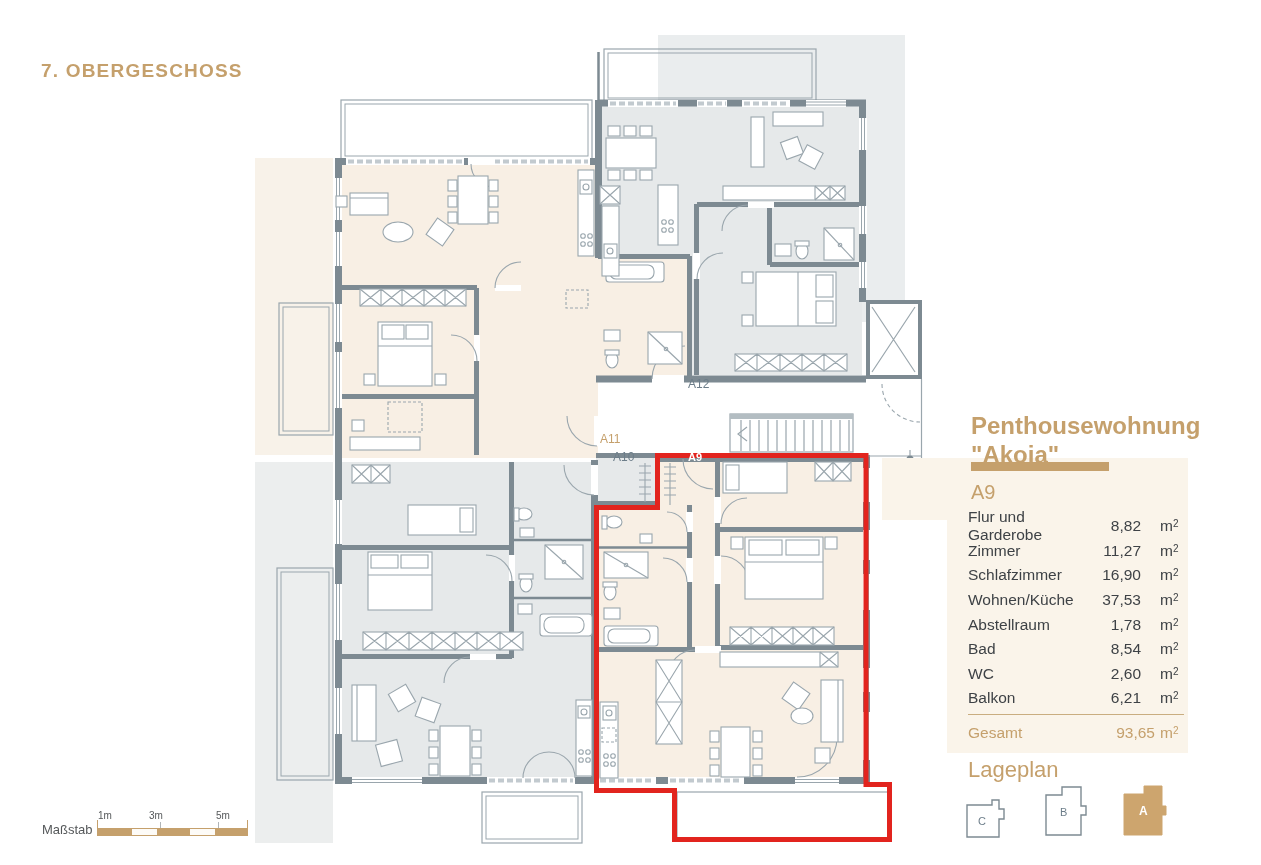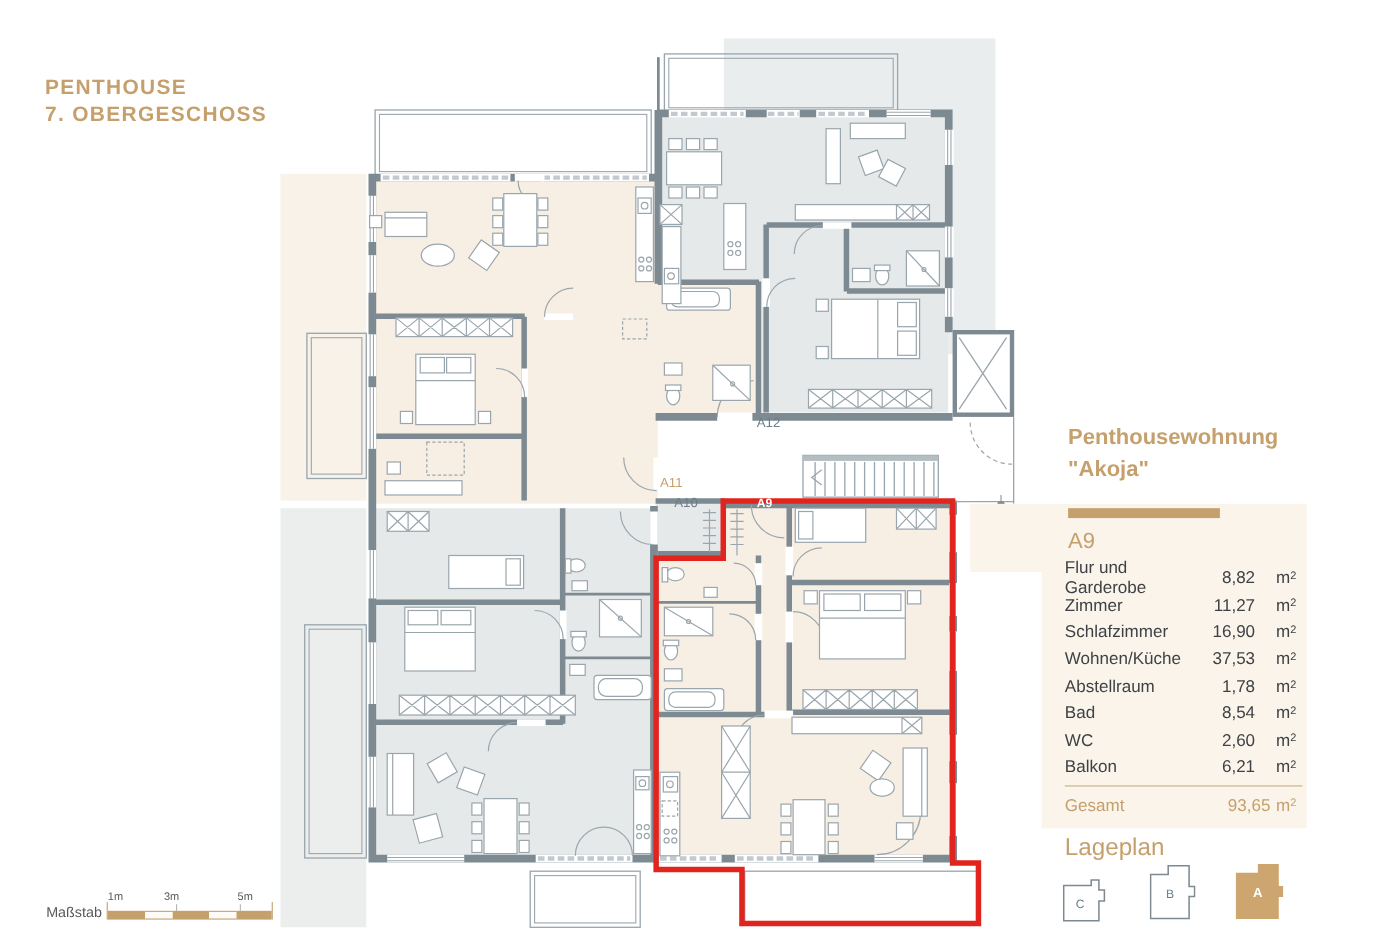--- a/index.html
+++ b/index.html
@@ -7,21 +7,21 @@
         font-family:"Liberation Sans",sans-serif;}
   .abs{position:absolute;}
   
   .title{font-size:33px;font-weight:700;letter-spacing:2px;color:#c5a06c;}
   .subtitle{font-size:19px;font-weight:600;letter-spacing:1.2px;color:#c5a06c;line-height:25px;}
   
   svg.plan{position:absolute;left:0;top:0;}
   
   .panel-bg{background:#faf4ea;}
   .gold-bar{background:#c5a06c;}
-  .p-head{font-size:20px;font-weight:700;color:#c5a06c;line-height:28px;}
+  .p-head{font-size:24px;font-weight:700;color:#c5a06c;line-height:28px;margin-top:28px;}
   .p-unit{font-size:20px;color:#c5a06c;}
   .rooms{width:216px;color:#3e4246;font-size:15.5px;}
   .rrow{display:flex;align-items:center;height:24.6px;gap:14px;}
   .rl{flex:1;}
   .rv{width:52px;text-align:right;}
   .ru{width:24px;padding-left:5px;}
   .sup{font-size:10px;position:relative;top:-4px;}
   .divider{border-top:1px solid #c9ad80;margin-top:3px;}
   .trow{display:flex;align-items:flex-end;margin-top:9px;color:#c5a06c;font-size:15.5px;}
   .lp-head{font-size:22px;color:#c5a06c;}
@@ -47,21 +47,20 @@
   .lblgray{font-size:12px;fill:#6d7e8a;}
   .lblgold{font-size:12px;fill:#c5a06c;}
   .lblred{font-size:11px;fill:#ffffff;font-weight:700;}
 </style>
 </head>
 <body>
 
 <div class="page">
 
   <div class="abs" style="left:41px;top:58px;">
-    <div class="subtitle" style="margin-top:9px;">PENTHOUSE</div>
     <div class="subtitle">7. OBERGESCHOSS</div>
   </div>
 
   <svg class="plan" width="1261" height="865" viewBox="0 0 1261 865">
 
     <g>
       <rect x="255" y="158" width="78" height="297" fill="#f8f2e9"></rect>
       <rect x="255" y="462" width="78" height="381" fill="#eceeee"></rect>
       <rect x="658" y="35" width="247" height="287" fill="#eaedee"></rect>
     </g>

